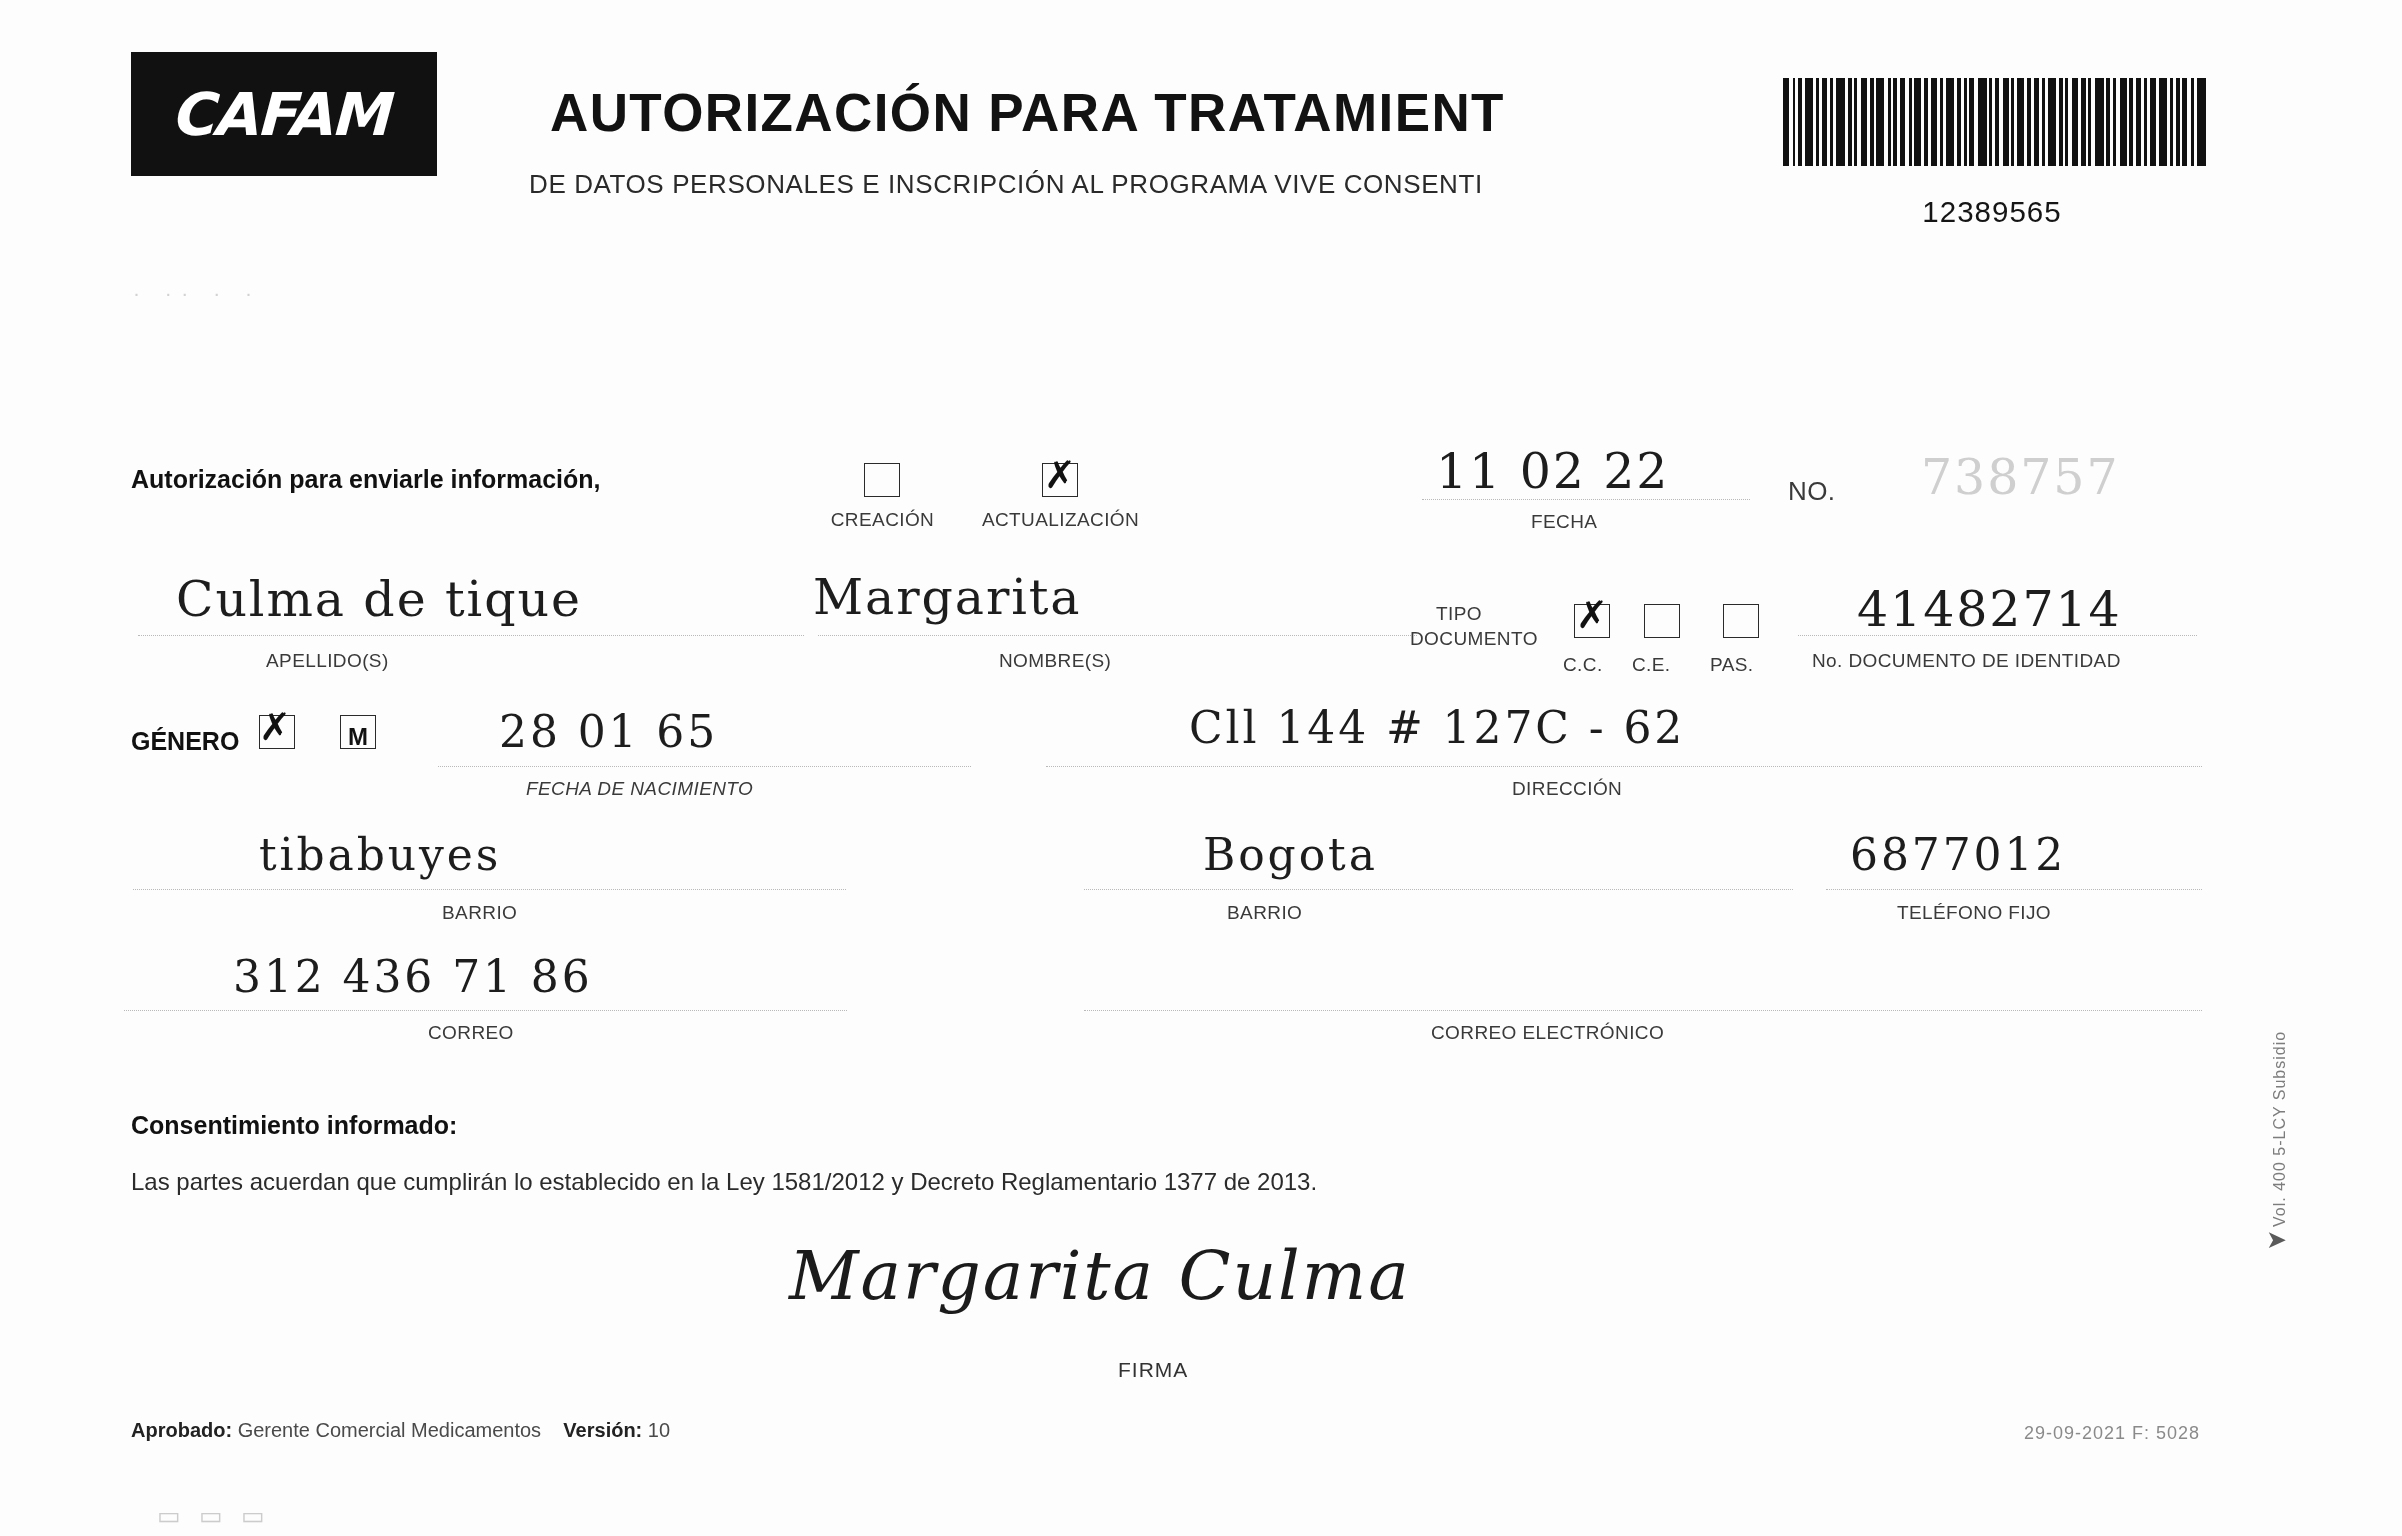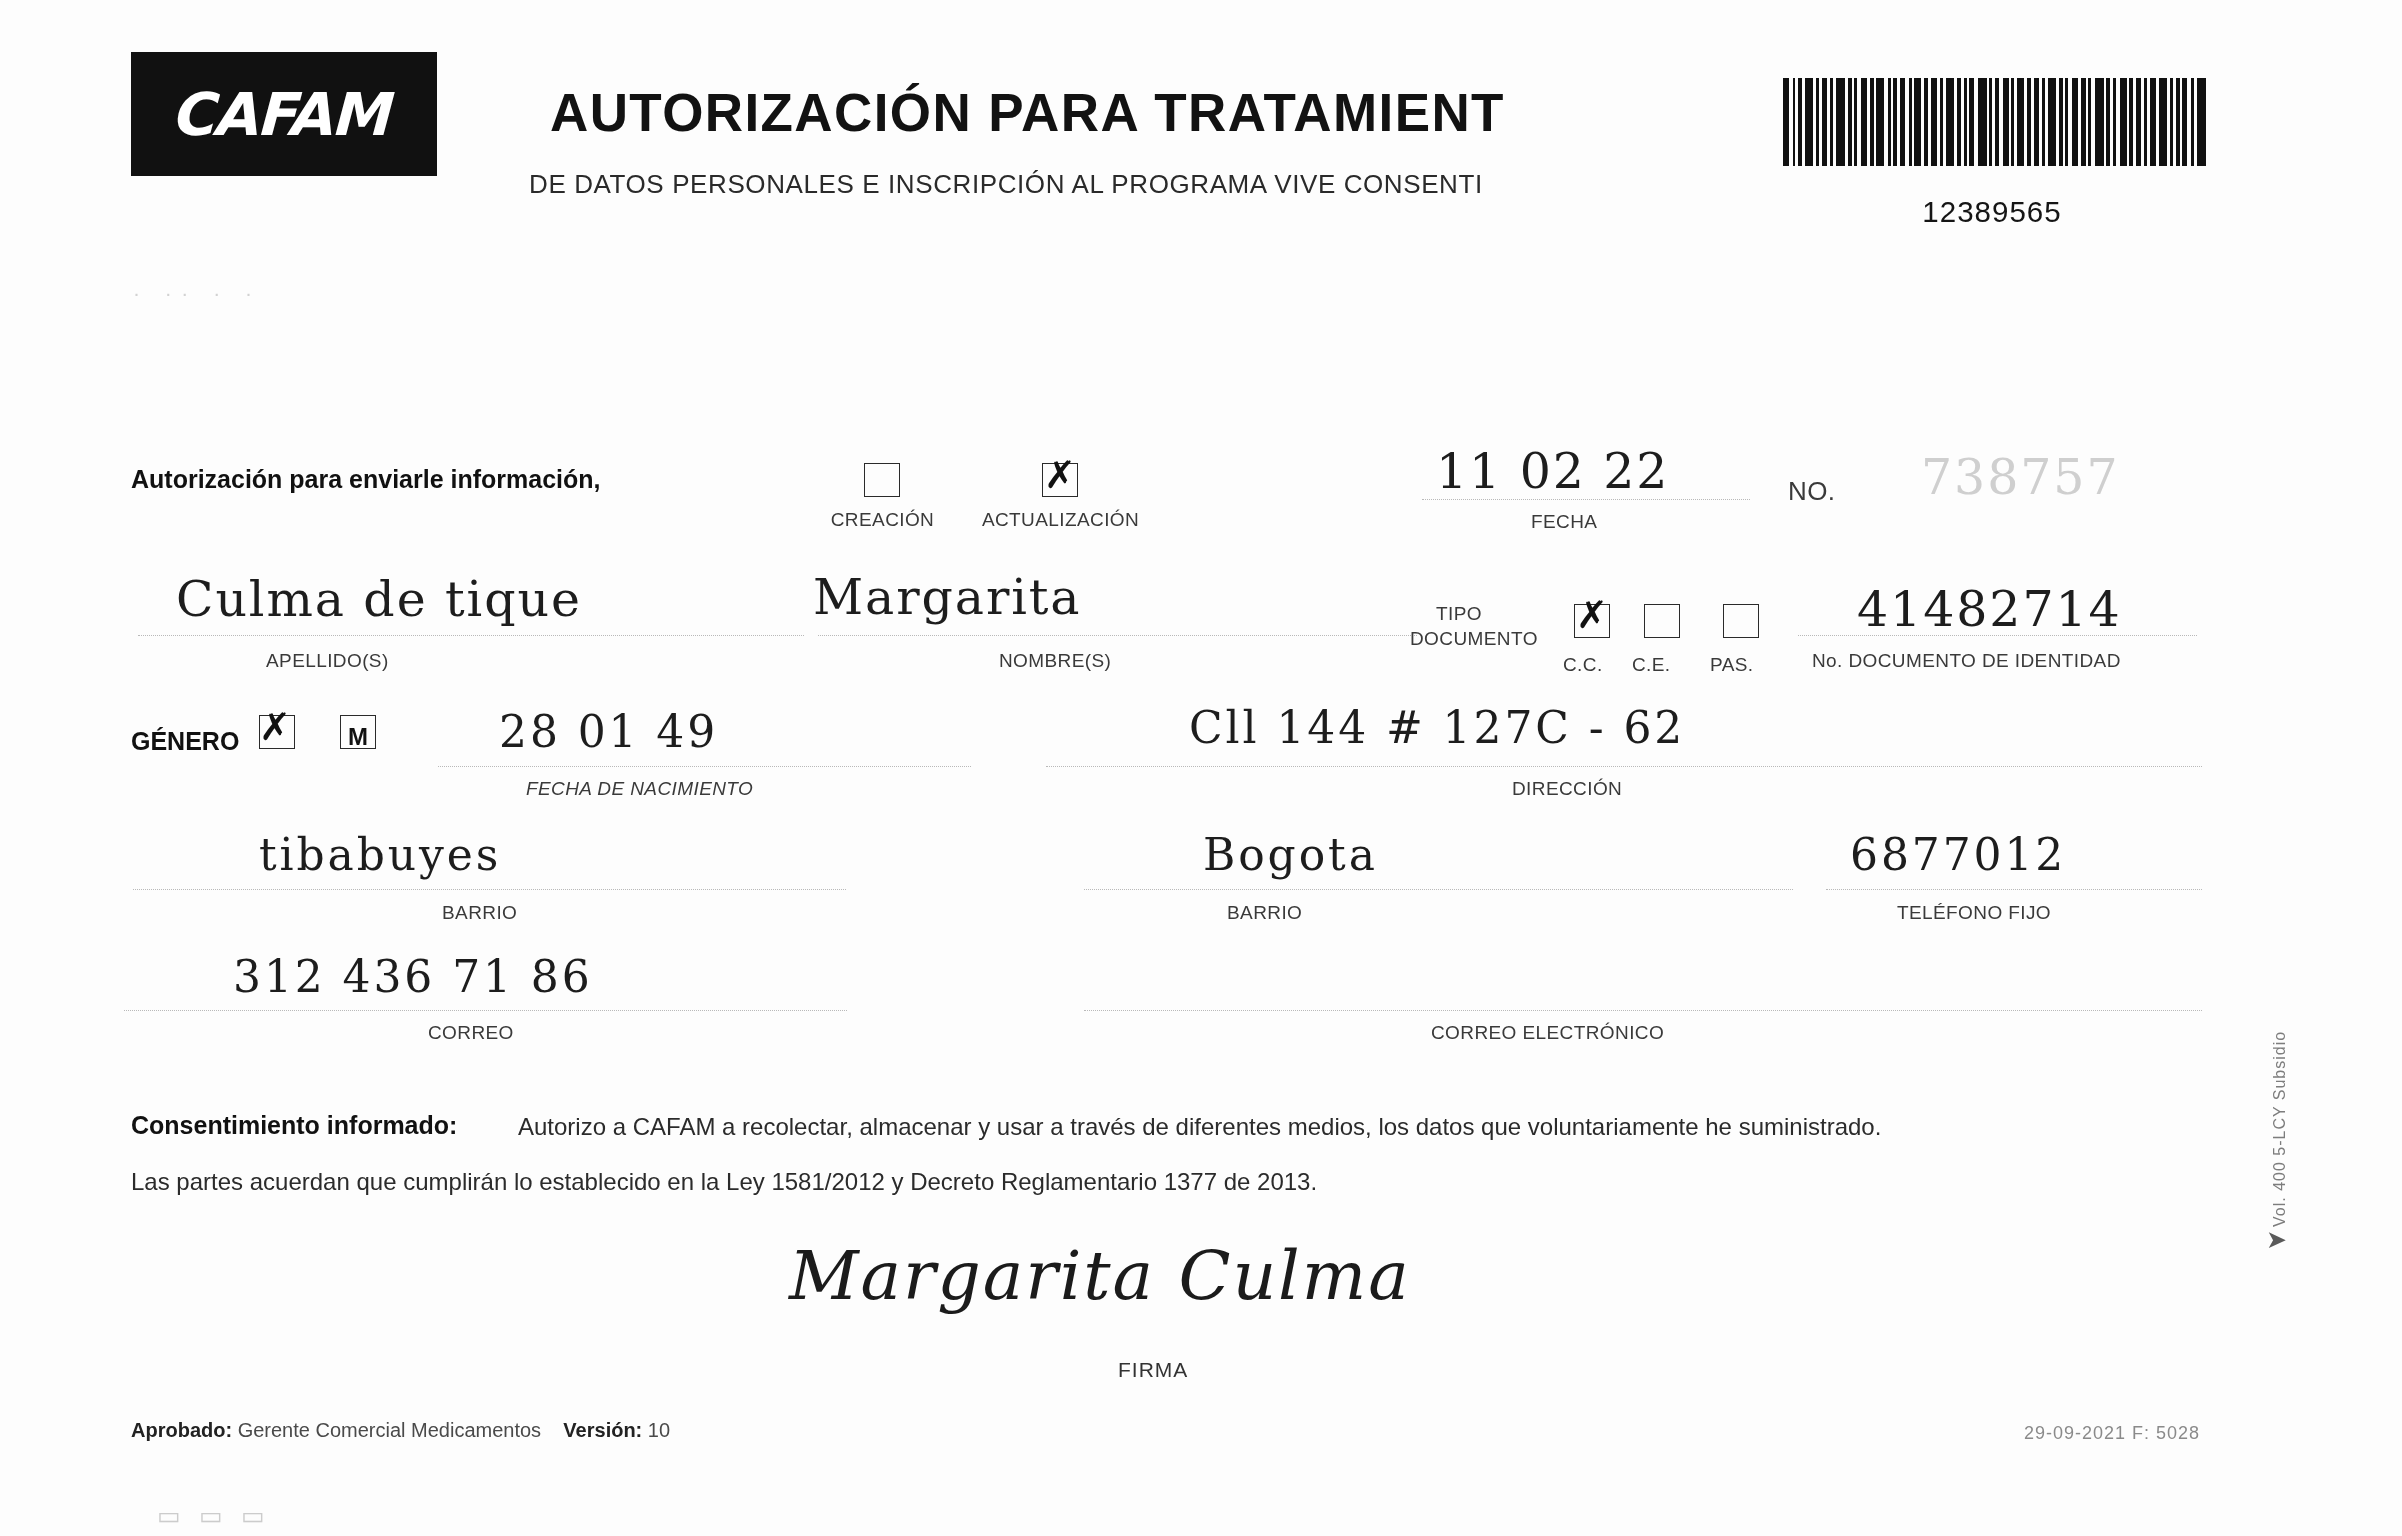--- a/index.html
+++ b/index.html
@@ -348,21 +348,21 @@
   <div class="hand hand-lg" style="left:1857px; top:569px;margin-top:12px;">41482714</div>
   <div class="rule" style="left:1798px; top:635px; width:399px;"></div>
   <div class="caption" style="left:1812px; top:650px;">No. DOCUMENTO DE IDENTIDAD</div>
 
   <div class="lbl-bold" style="left:131px; top:725px;">GÉNERO</div>
   <div class="cbox" style="left:259px; top:715px;"></div>
   <div class="xmark" style="left:259px; top:708px;">✗</div>
   <div class="cbox" style="left:340px; top:715px;"></div>
   <div class="caption" style="left:348px; top:723px; font-size:24px; font-weight:700; color:#111;">M</div>
 
-  <div class="hand hand-md" style="left:499px; top:706px;">28 01 49</div>
+  <div class="hand hand-md" style="left:499px; top:706px;">28 01 65</div>
   <div class="rule" style="left:438px; top:766px; width:533px;"></div>
   <div class="caption" style="left:526px; top:778px;font-style:italic;">FECHA DE NACIMIENTO</div>
 
   <div class="hand hand-md" style="left:1189px; top:702px;">Cll 144 # 127C - 62</div>
   <div class="rule" style="left:1046px; top:766px; width:1156px;"></div>
   <div class="caption" style="left:1512px; top:778px;">DIRECCIÓN</div>
 
   <div class="hand hand-md" style="left:259px; top:829px;text-align:center;">tibabuyes</div>
   <div class="rule" style="left:133px; top:889px; width:713px;"></div>
   <div class="caption" style="left:442px; top:902px;">BARRIO</div>
@@ -377,21 +377,20 @@
 
   <div class="hand hand-md" style="left:233px; top:951px;">312 436 71 86</div>
   <div class="rule" style="left:124px; top:1010px; width:723px;"></div>
   <div class="caption" style="left:428px; top:1022px;">CORREO</div>
 
   <div class="hand hand-md" style="left:1189px; top:951px;"></div>
   <div class="rule" style="left:1084px; top:1010px; width:1118px;"></div>
   <div class="caption" style="left:1431px; top:1022px;">CORREO ELECTRÓNICO</div>
 
   <div class="consent-head">Consentimiento informado:</div>
-  <div class="consent-l1">Autorizo a CAFAM a recolectar, almacenar y usar a través de diferentes medios, los datos que voluntariamente he suministrado.</div>
   <div class="consent-l2">Las partes acuerdan que cumplirán lo establecido en la Ley 1581/2012 y Decreto Reglamentario 1377 de 2013.</div>
 
   <div class="signature">Margarita Culma</div>
   <div class="sig-caption">FIRMA</div>
 
   <div class="footer-left">
     <b>Aprobado:</b>
     <span>Gerente Comercial Medicamentos</span>
     &nbsp;&nbsp;
     <b>Versión:</b>

